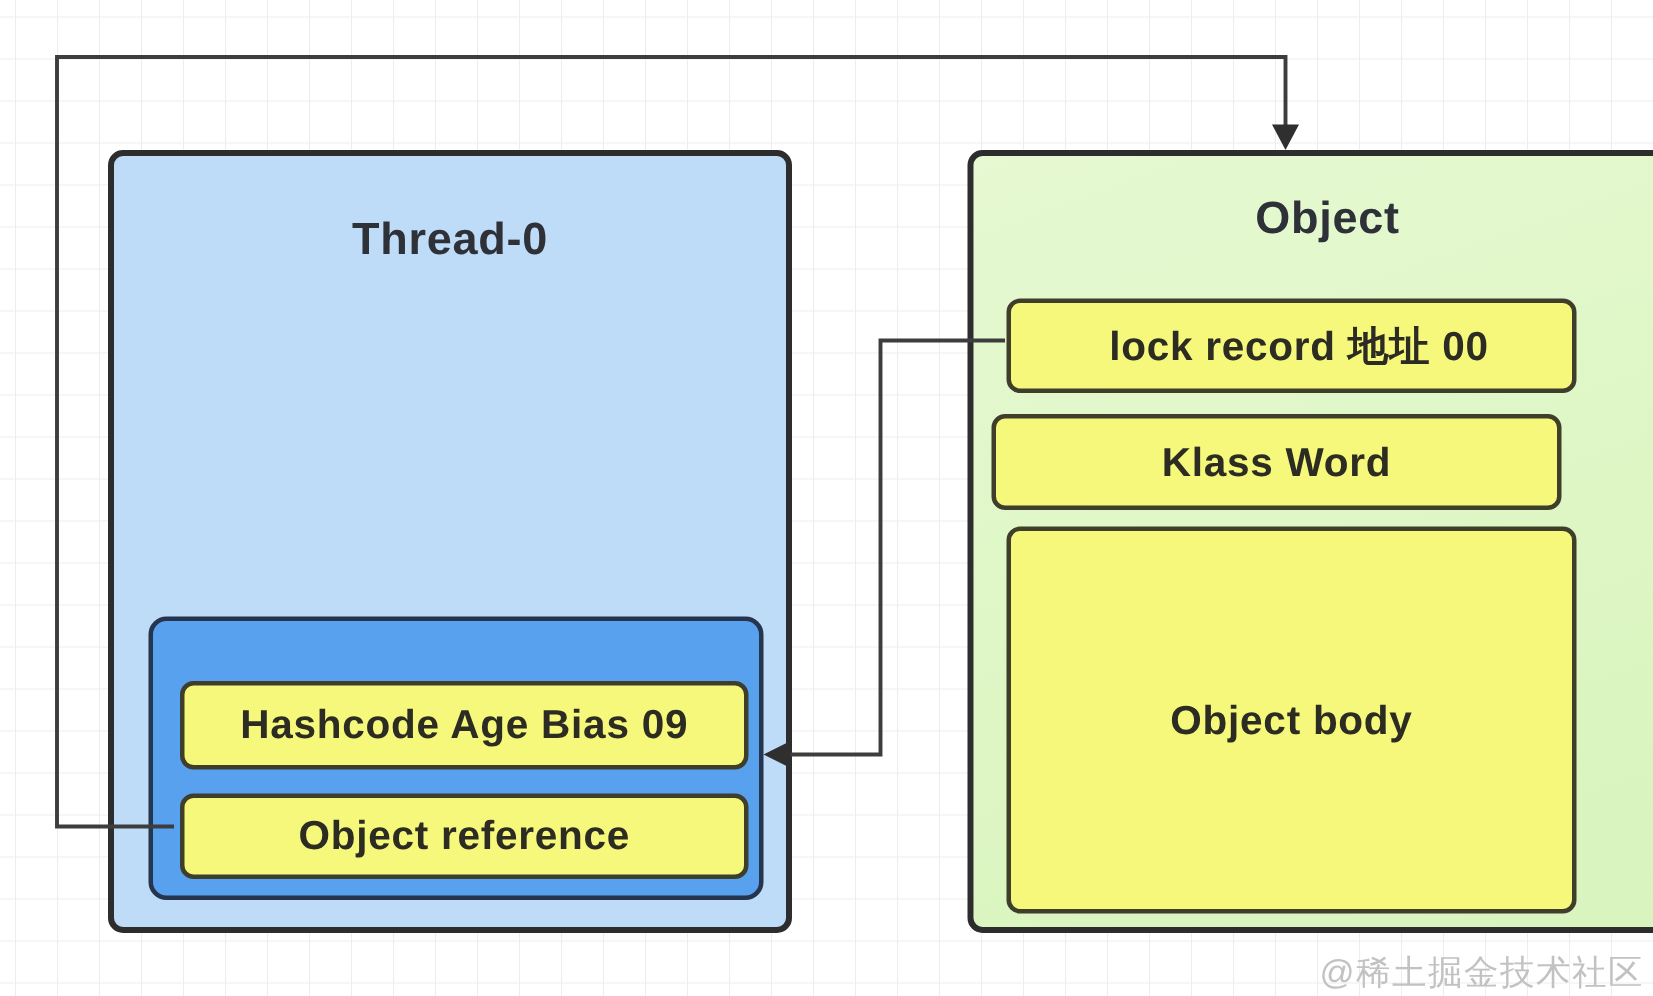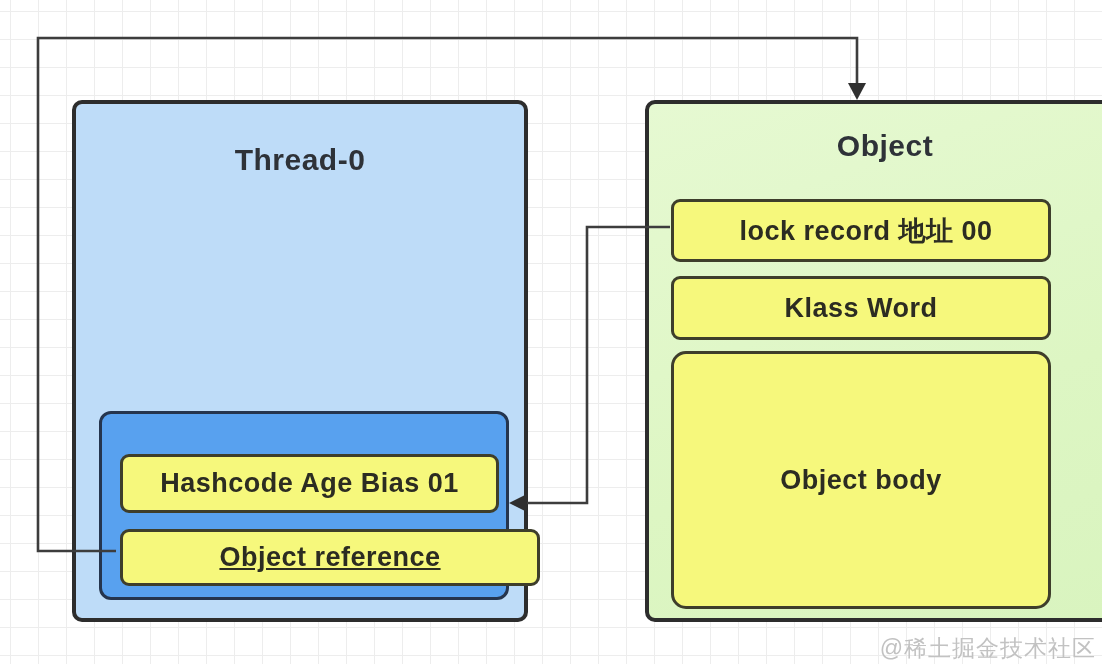--- a/index.html
+++ b/index.html
@@ -55,30 +55,30 @@
     box-sizing: border-box;
     background: #f6f87c;
     border: 3px solid #3e3e2b;
     border-radius: 9px;
     display: flex; align-items: center; justify-content: center;
     font-size: 27px; font-weight: bold;
     color: #2c2c22;
     letter-spacing: 0.5px;
   }
   #slot-hashcode { left: 18px; top: 40px;  width: 379px; height: 59px; }
-  #slot-objref   { left: 18px; top: 115px; width: 420px; height: 57px; text-decoration: underline; }
+  #slot-objref   { left: 18px; top: 115px; width: 379px; height: 57px; }
   
   #object-box {
     left: 645px; top: 100px; width: 480px; height: 522px;
     background: linear-gradient(160deg, #e6f9d2 0%, #ddf6c3 60%, #d9f4bf 100%);
     border: 4px solid #2d2d2d;
   }
   #slot-lockaddr  { left: 22px; top: 95px;  width: 380px; height: 63px; padding-left: 10px; }
-  #slot-klass     { left: 22px; top: 172px; width: 380px; height: 64px; }
-  #slot-objbody   { left: 22px; top: 247px; width: 380px; height: 258px; border-radius: 15px; }
+  #slot-klass     { left: 12px; top: 172px; width: 380px; height: 64px; }
+  #slot-objbody   { left: 22px; top: 247px; width: 380px; height: 258px; }
   
   #arrows-svg {
     position: absolute; left: 0; top: 0;
     width: 1102px; height: 664px;
     pointer-events: none;
   }
   #arrows-svg polyline {
     fill: none;
     stroke: #3d3d3d;
     stroke-width: 2.6;
@@ -95,21 +95,21 @@
 </style>
 </head>
 <body>
 
 <div id="canvas">
 
   <div class="box" id="thread-box">
     <div class="big-title" id="thread-title">Thread-0</div>
 
     <div class="box" id="lock-record-box">
-      <div class="slot" id="slot-hashcode">Hashcode Age Bias 01</div>
+      <div class="slot" id="slot-hashcode">Hashcode Age Bias 09</div>
       <div class="slot" id="slot-objref">Object reference</div>
     </div>
   </div>
 
   <div class="box" id="object-box">
     <div class="big-title" id="object-title">Object</div>
     <div class="slot" id="slot-lockaddr">lock record 地址 00</div>
     <div class="slot" id="slot-klass">Klass Word</div>
     <div class="slot" id="slot-objbody">Object body</div>
   </div>

